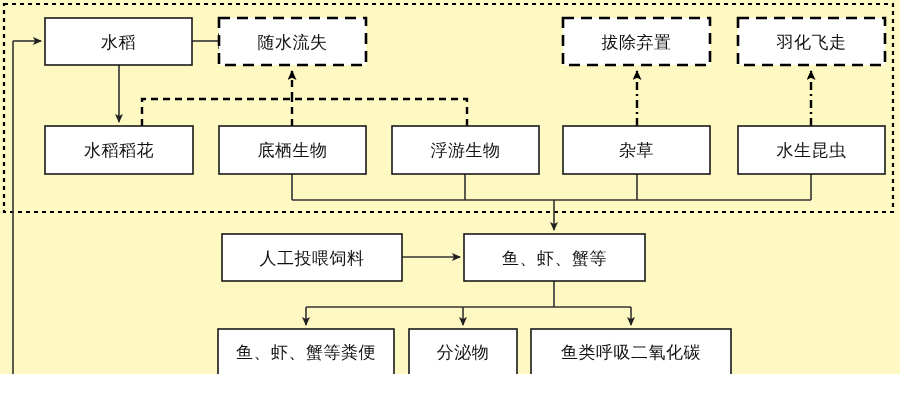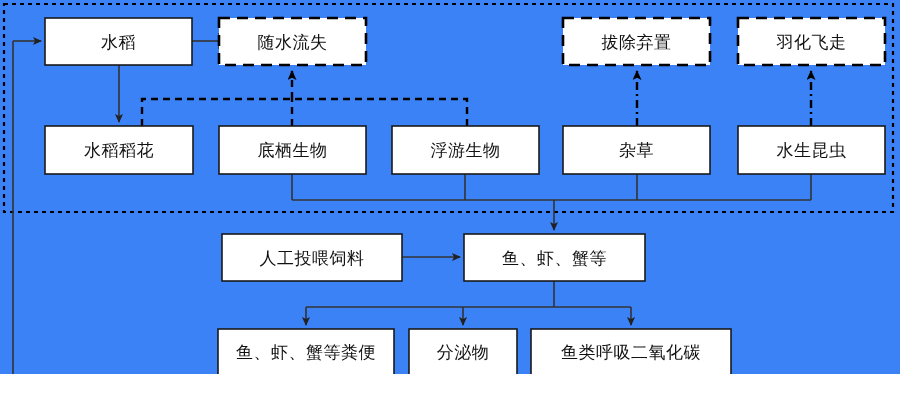--- a/index.html
+++ b/index.html
@@ -7,21 +7,21 @@
     padding: 0;
     background: #ffffff;
   }
   body {
     font-family: "DejaVu Sans", "Liberation Sans", sans-serif;
   }
   #diagram-root {
     position: relative;
     width: 900px;
     height: 374px;
-    background: #3b82f6;
+    background: #fef9c3;
     overflow: hidden;
     text-align: center;
   }
   svg.canvas {
     position: absolute;
     left: 0;
     top: 0;
     width: 900px;
     height: 402px;
   }

